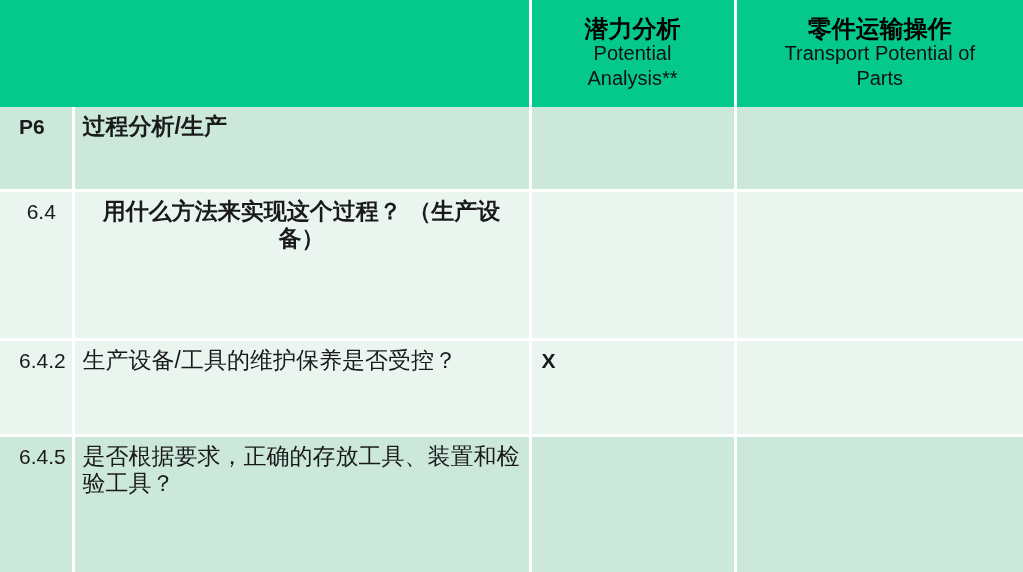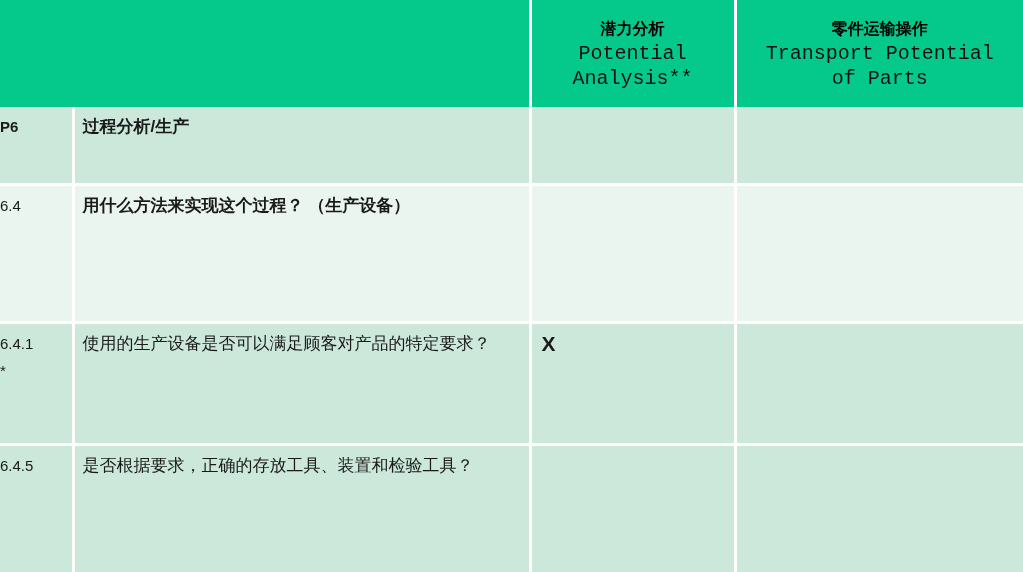--- a/index.html
+++ b/index.html
@@ -47,68 +47,67 @@
   }
   thead th.h-col {
     text-align: center;
     border-right: 3px solid #ffffff;
   }
   thead th.h-col:last-child { border-right: none; }
 
   .hdr-cn {
     display: block;
     font-weight: bold;
-    font-size: 16px;
+    font-size: 24px;
     line-height: 25px;
     color: #000000;
     padding: 0 6px;
   }
   .hdr-en {
     display: block;
     font-weight: normal;
     font-size: 20px;
     line-height: 25px;
     color: #111111;
     padding: 0 22px;
-    font-family: Liberation Mono, monospace;
   }
 
   
   tbody td {
     vertical-align: top;
     padding: 6px 8px 6px 8px;
     border-right: 3px solid #ffffff;
     border-bottom: 3px solid #ffffff;
-    font-size: 17px;
+    font-size: 23px;
     line-height: 27px;
     color: #1a1a1a;
   }
   tbody td:last-child { border-right: none; }
 
   tbody tr.shade-dark td { background: #CBE8DB; }
   tbody tr.shade-light td { background: #E9F5EE; }
 
   td.num {
     text-align: left;
     white-space: pre-line;
-    font-size: 15px;
-    padding-left: 0;
+    font-size: 21px;
+    padding-left: 19px;
   }
   td.txt { text-align: left; }
   td.mark {
     font-weight: bold;
     font-size: 21px;
     text-align: left;
     padding-left: 10px;
   }
 
   .bold { font-weight: bold; }
 
   tbody tr.r-p6 td { height: 38px; }
-  tbody tr.r-64  td { height: 77px; }
+  tbody tr.r-64  td { height: 77px; text-align: center; }
   tbody tr.r-641 td { height: 66px; }
   tbody tr.r-642 td { height: 44px; }
   tbody tr.r-643 td { height: 74px; }
   tbody tr.r-644 td { height: 74px; }
   tbody tr.r-645 td { height: 71px; border-bottom: none; }
 </style>
 </head>
 <body>
 
 <div class="sheet">
@@ -145,28 +144,27 @@
         <td class="mark"></td>
       </tr>
 
       <tr class="shade-light r-64">
         <td class="num">6.4</td>
         <td class="txt bold">用什么方法来实现这个过程？ （生产设备）</td>
         <td class="mark"></td>
         <td class="mark"></td>
       </tr>
 
-      <tr class="shade-dark r-641">
-        <td class="num">6.4.1
-*</td>
-        <td class="txt">使用的生产设备是否可以满足顾客对产品的特定要求？</td>
+
+      <tr class="shade-light r-642">
+        <td class="num">6.4.2</td>
+        <td class="txt">生产设备/工具的维护保养是否受控？</td>
         <td class="mark">X</td>
         <td class="mark"></td>
       </tr>
-
 
 
 
       <tr class="shade-dark r-645">
         <td class="num">6.4.5</td>
         <td class="txt">是否根据要求，正确的存放工具、装置和检验工具？</td>
         <td class="mark"></td>
         <td class="mark"></td>
       </tr>
 

